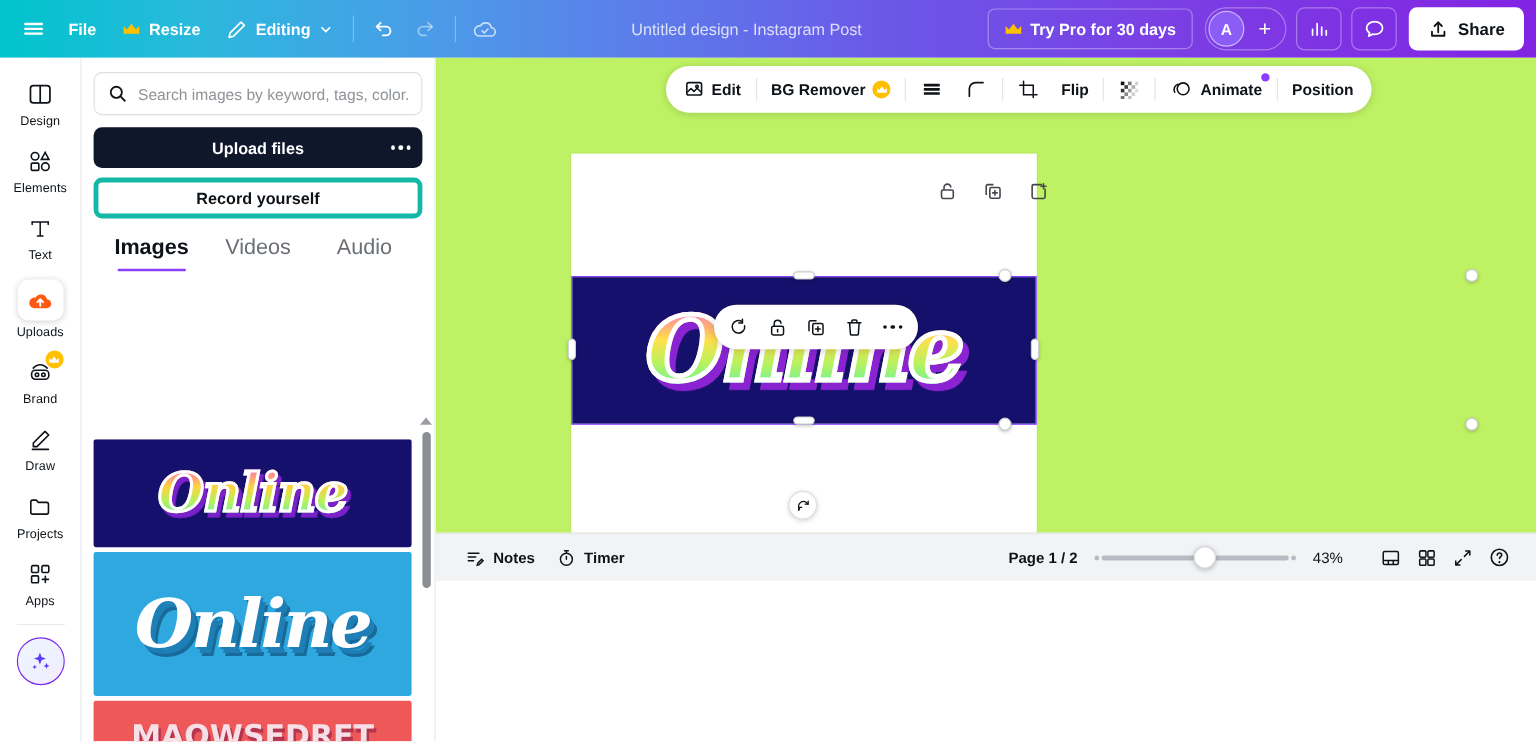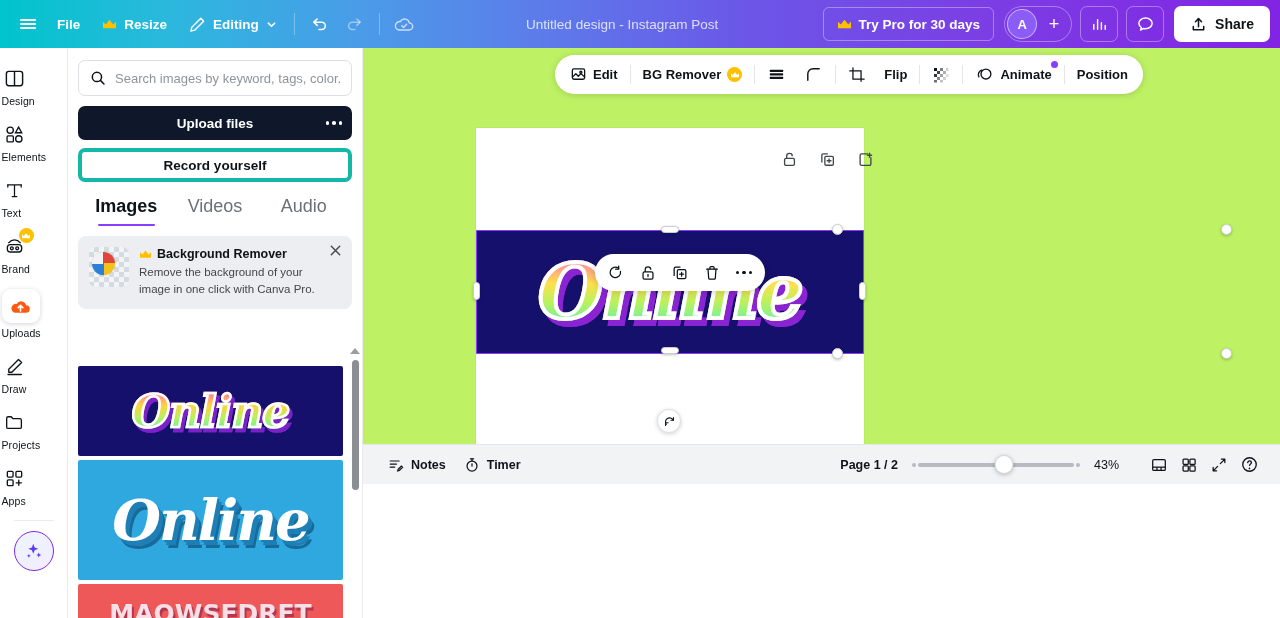--- a/index.html
+++ b/index.html
@@ -73,21 +73,21 @@
 
   
   .rail {
     position: absolute; top: 48px; left: 0; width: 68px; height: 570px;
     background: #fff; border-right: 1px solid #e8eaed;
     display: flex; flex-direction: column; align-items: center;
     padding-top: 10px; z-index: 20;
   }
   .rail-item {
     width: 64px; padding: 7px 0 5px; margin-bottom: 2px;
-    display: flex; flex-direction: column; align-items: flex-start; gap: 4px;
+    display: flex; flex-direction: column; align-items: center; gap: 4px;
     cursor: pointer; border-radius: 8px; position: relative;
   }
   .rail-ico { width: 26px; height: 26px; display: flex; align-items: center; justify-content: center; position: relative; }
   .rail-label { font-size: 10.5px; color: #0e1318; letter-spacing: .1px; }
   .rail-item.active .rail-ico {
     background: #fff; border-radius: 9px; width: 38px; height: 34px;
     box-shadow: 0 1px 5px rgba(14,19,24,0.18);
   }
   .crown-badge {
     position: absolute; top: -5px; right: -6px; width: 15px; height: 15px;
@@ -455,45 +455,45 @@
     <div class="rail-item">
       <span class="rail-ico">
         <svg width="21" height="21" viewBox="0 0 22 22" fill="none" stroke="#0e1318" stroke-width="1.3" stroke-linecap="round">
           <path d="M4 5.2h14M11 5.2v12.2M8.6 17.4h4.8"></path>
             <path d="M4 5.2V7.4M18 5.2V7.4"></path>
         </svg>
       </span>
       <span class="rail-label">Text</span>
     </div>
 
+    <div class="rail-item active">
+      <span class="rail-ico">
+        <svg width="23" height="23" viewBox="0 0 24 24">
+          <path d="M6.4 18.6h11.1a3.9 3.9 0 00.4-7.8A5.4 5.4 0 008 9.3a4 4 0 00-1.6 9.3z" fill="#fc5a13"></path>
+          <path d="M12 16.6v-5.4M9.5 13.3L12 10.8l2.5 2.5" stroke="#fff" stroke-width="1.7" fill="none" stroke-linecap="round" stroke-linejoin="round"></path>
+        </svg>
+      </span>
+      <span class="rail-label">Uploads</span>
+    </div>
+
     <div class="rail-item">
       <span class="rail-ico">
         <svg width="21" height="21" viewBox="0 0 22 22" fill="none" stroke="#0e1318" stroke-width="1.4">
           <path d="M4.5 7.5c2-2.2 4-3.4 6.5-3.4s4.5 1.2 6.5 3.4"></path>
           <rect x="3.5" y="9" width="15" height="7.8" rx="3.2"></rect>
           <circle cx="8.2" cy="12.9" r="1.5"></circle>
             <circle cx="13.8" cy="12.9" r="1.5"></circle>
         </svg>
         <span class="crown-badge">
           <svg width="10" height="8" viewBox="0 0 16 14">
               <path d="M1 4l3 3 4-5 4 5 3-3v7H1z" fill="#fff"></path>
             </svg>
         </span>
       </span>
       <span class="rail-label">Brand</span>
-    </div>
-
-    <div class="rail-item active">
-      <span class="rail-ico">
-        <svg width="23" height="23" viewBox="0 0 24 24">
-          <path d="M6.4 18.6h11.1a3.9 3.9 0 00.4-7.8A5.4 5.4 0 008 9.3a4 4 0 00-1.6 9.3z" fill="#fc5a13"></path>
-          <path d="M12 16.6v-5.4M9.5 13.3L12 10.8l2.5 2.5" stroke="#fff" stroke-width="1.7" fill="none" stroke-linecap="round" stroke-linejoin="round"></path>
-        </svg>
-      </span>
-      <span class="rail-label">Uploads</span>
     </div>
 
     <div class="rail-item">
       <span class="rail-ico">
         <svg width="21" height="21" viewBox="0 0 22 22" fill="none" stroke="#0e1318" stroke-width="1.4" stroke-linecap="round" stroke-linejoin="round">
           <path d="M15.2 3.6l3.2 3.2L8.2 17H5v-3.2z"></path>
             <path d="M4.2 19.4h14"></path>
         </svg>
       </span>
       <span class="rail-label">Draw</span>
@@ -556,41 +556,20 @@
         <span>Record yourself</span>
       </button>
 
       <div class="tabs">
         <div class="tab active">Images</div>
         <div class="tab">Videos</div>
         <div class="tab">Audio</div>
       </div>
     </div>
 
-    <div class="promo">
-      <div class="promo-thumb">
-        <div class="promo-ball"></div>
-      </div>
-      <div>
-        <div class="promo-title">
-          <span>
-            <svg width="13" height="11" viewBox="0 0 16 14">
-                <path d="M1 4l3 3 4-5 4 5 3-3v7H1z" fill="#ffc000"></path>
-              </svg>
-          </span>
-          <span>Background Remover</span>
-        </div>
-        <div class="promo-desc">Remove the background of your image in one click with Canva Pro.</div>
-      </div>
-      <div class="promo-close">
-        <svg width="15" height="15" viewBox="0 0 16 16" fill="none" stroke="#43474c" stroke-width="1.5" stroke-linecap="round">
-          <path d="M3.5 3.5l9 9M12.5 3.5l-9 9"></path>
-        </svg>
-      </div>
-    </div>
 
     <div class="uploads-scroll">
       <div class="thumb th1">
         <span class="word-online">Online</span>
       </div>
       <div class="thumb th2">
         <span class="word-online2">Online</span>
       </div>
       <div class="thumb th3">
         <span class="word-maq">MAQWSEDRFT</span>

